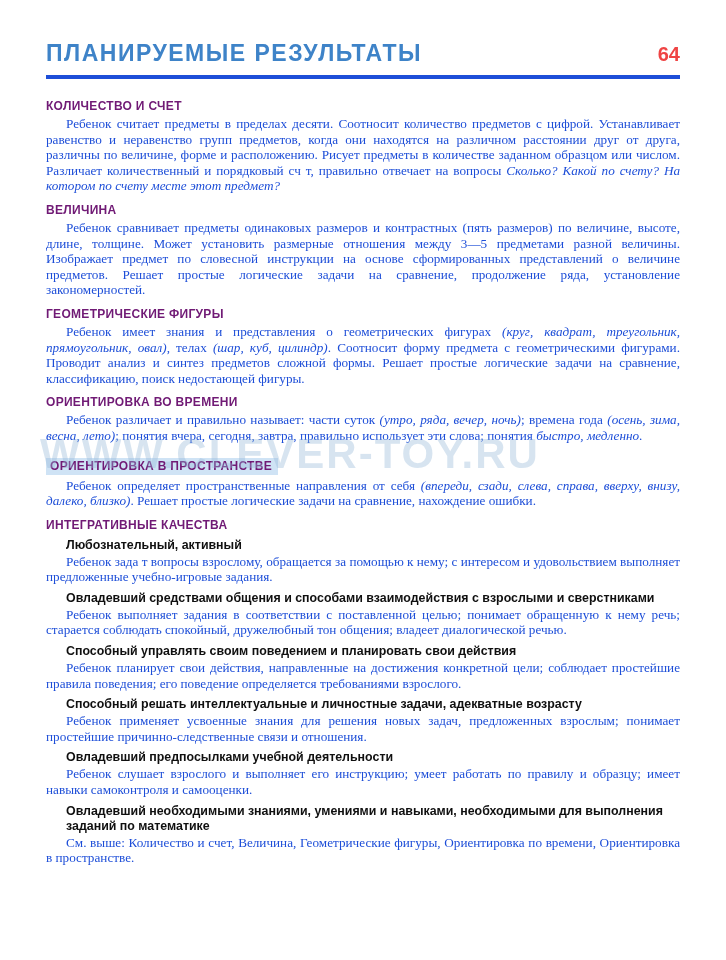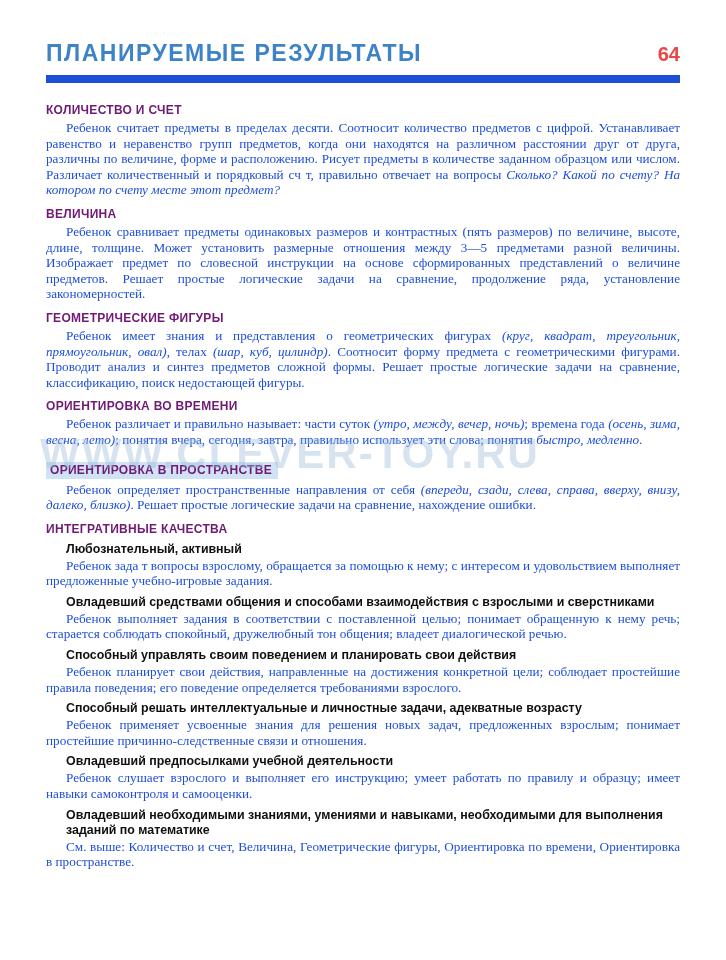--- a/index.html
+++ b/index.html
@@ -20,21 +20,21 @@
     width: 726px;
     height: 960px;
     box-sizing: border-box;
     padding: 40px 46px 0 46px;
   }
   
   .page-header {
     display: flex;
     align-items: baseline;
     justify-content: space-between;
-    border-bottom: 8px solid #1d4ed8;
+    border-bottom: 4px solid #1d4ed8;
     padding-bottom: 8px;
     margin-bottom: 20px;
   }
   .page-title {
     font-family: "Liberation Sans", sans-serif;
     font-weight: bold;
     font-size: 23px;
     letter-spacing: 1.5px;
     color: #3e83c8;
     text-transform: uppercase;
@@ -122,21 +122,21 @@
     <p class="body">Ребенок сравнивает предметы одинаковых размеров и контрастных (пять размеров) по величине, высоте, длине, толщине. Может установить размерные отношения между 3—5 предметами разной величины. Изображает предмет по словесной инструкции на основе сформированных представлений о величине предметов. Решает простые логические задачи на сравнение, продолжение ряда, установление закономерностей.</p>
   </div>
 
   <div class="section">
     <div class="section-heading">ГЕОМЕТРИЧЕСКИЕ ФИГУРЫ</div>
     <p class="body"><span>Ребенок имеет знания и представления о геометрических фигурах </span><span class="it">(круг, квадрат, треугольник, прямоугольник, овал)</span><span>, телах </span><span class="it">(шар, куб, цилиндр)</span><span>. Соотносит форму предмета с геометрическими фигурами. Проводит анализ и синтез предметов сложной формы. Решает простые логические задачи на сравнение, классификацию, поиск недостающей фигуры.</span></p>
   </div>
 
   <div class="section">
     <div class="section-heading">ОРИЕНТИРОВКА ВО ВРЕМЕНИ</div>
-    <p class="body"><span>Ребенок различает и правильно называет: части суток </span><span class="it">(утро, между, вечер, ночь)</span><span>; времена года </span><span class="it">(осень, зима, весна, лето)</span><span>; понятия вчера, сегодня, завтра, правильно использует эти слова; понятия </span><span class="it">быстро, медленно</span><span>.</span></p>
+    <p class="body"><span>Ребенок различает и правильно называет: части суток </span><span class="it">(утро, ряда, вечер, ночь)</span><span>; времена года </span><span class="it">(осень, зима, весна, лето)</span><span>; понятия вчера, сегодня, завтра, правильно использует эти слова; понятия </span><span class="it">быстро, медленно</span><span>.</span></p>
   </div>
 
   <div class="section">
     <div class="section-heading highlighted">ОРИЕНТИРОВКА В ПРОСТРАНСТВЕ</div>
     <p class="body"><span>Ребенок определяет пространственные направления от себя </span><span class="it">(впереди, сзади, слева, справа, вверху, внизу, далеко, близко)</span><span>. Решает простые логические задачи на сравнение, нахождение ошибки.</span></p>
   </div>
 
   <div class="section">
     <div class="section-heading">ИНТЕГРАТИВНЫЕ КАЧЕСТВА</div>
 

